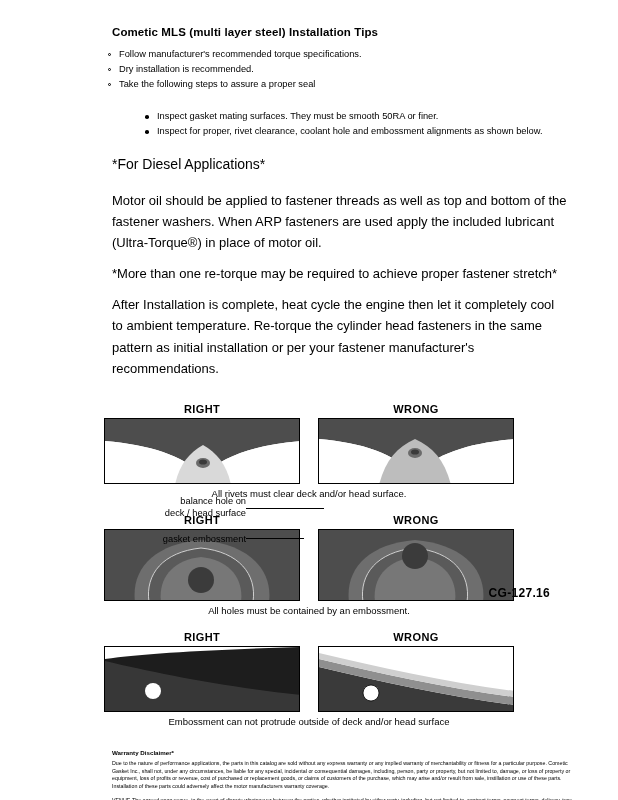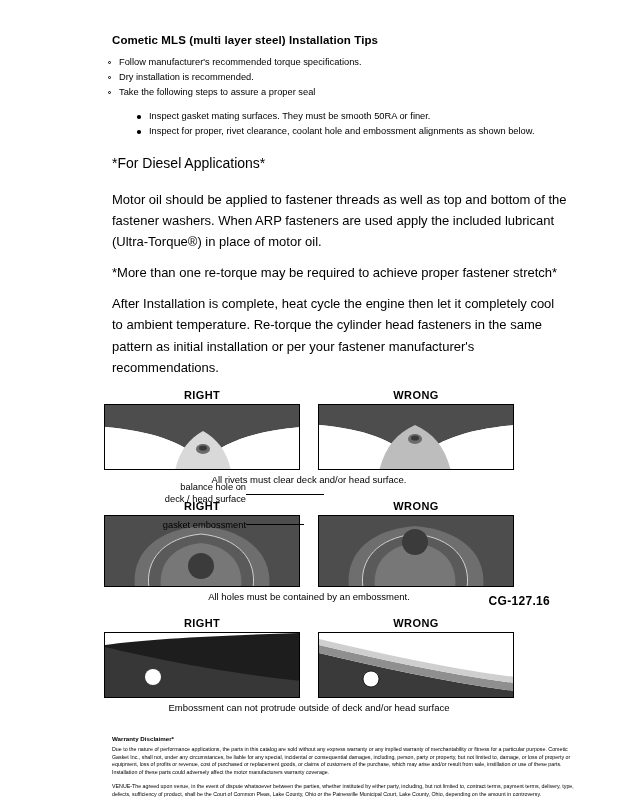--- a/index.html
+++ b/index.html
@@ -10,21 +10,21 @@
   body {
     width: 618px;
     height: 800px;
     font-family: "Liberation Sans", sans-serif;
     color: #000000;
     position: relative;
     overflow: hidden;
   }
   .page {
     position: absolute;
-    left: 0; top: 8px;
+    left: 0; top: 0;
     width: 618px;
     height: 618px;
     box-sizing: border-box;
     padding: 26px 40px 0 40px;
   }
   h1.title {
     font-size: 11.5px;
     font-weight: bold;
     margin: 0 0 9px 72px;
     letter-spacing: 0.1px;
@@ -45,21 +45,21 @@
     position: absolute;
     left: 0;
     top: 6px;
     width: 3.2px;
     height: 3.2px;
     border: 1px solid #000;
     border-radius: 50%;
     box-sizing: border-box;
   }
   .sub-bullets {
-    margin: 9px;
+    margin: 17px;
     padding: 0;
     list-style: none;
   }
   .sub-bullets > li {
     position: relative;
     padding-left: 12px;
     margin-left: 9px;
   }
   .sub-bullets > li::before {
     content: "";
@@ -78,21 +78,21 @@
   }
   .para {
     font-size: 13px;
     line-height: 1.62;
     margin: 0 0 10px 72px;
     max-width: 455px;
   }
 
   
   .figures {
-    margin-top: 11px;
+    margin-top: 24px;
     position: relative;
   }
   .fig-row {
     display: flex;
     justify-content: center;
     gap: 18px;
   }
   .fig-col {
     width: 196px;
   }

